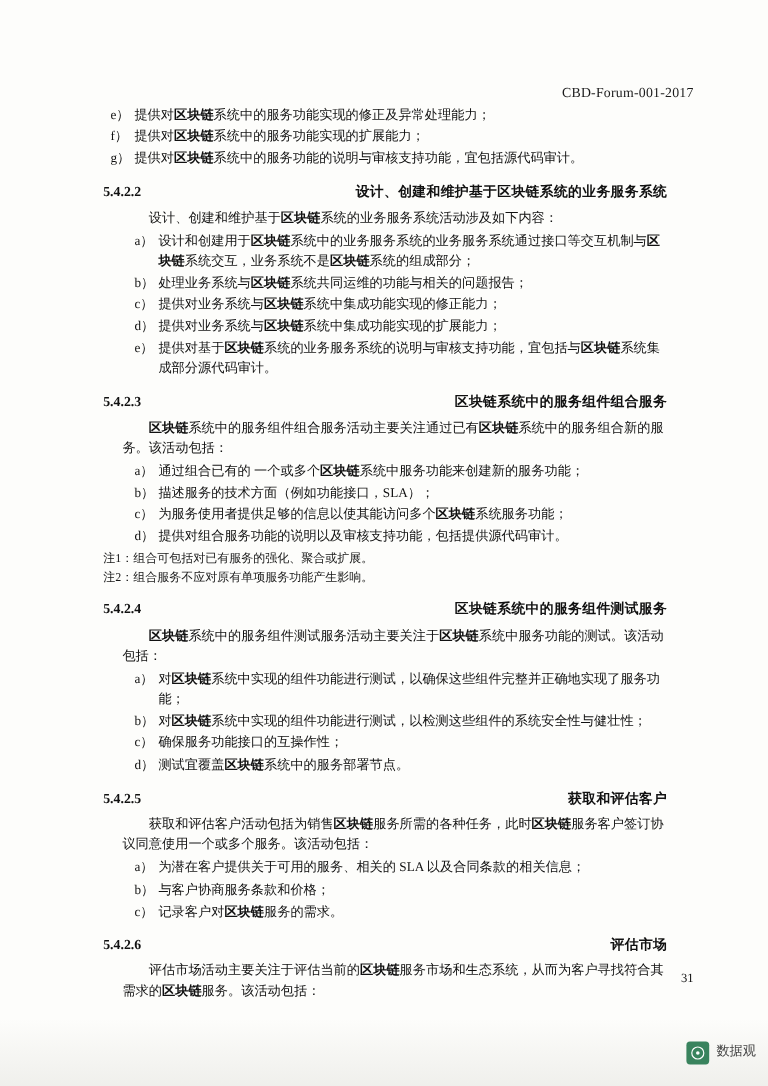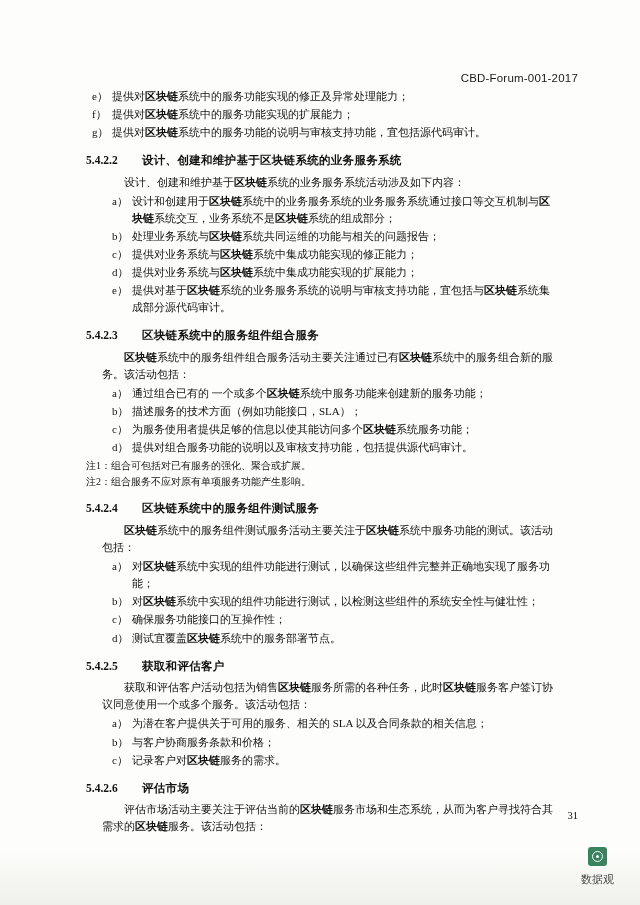--- a/index.html
+++ b/index.html
@@ -21,21 +21,21 @@
     width: 640px;
     height: 905px;
     background: #fdfdfb;
   }
   .header {
     position: absolute;
     right: 62px;
     top: 72px;
     font-size: 11.5px;
     letter-spacing: 0.2px;
-    font-family: Liberation Sans, sans-serif;
+    font-family: Liberation Serif, serif;
     color: #1a1a1a;
   }
   .content {
     position: absolute;
     left: 86px;
     top: 88px;
     width: 470px;
     font-size: 11px;
     line-height: 1.55;
   }
@@ -64,20 +64,21 @@
     font-weight: bold;
     font-size: 11.5px;
   }
   .sec .num {
     width: 56px;
     flex: 0 0 56px;
   }
   .sec .stitle {
     flex: 1 1 auto;
     letter-spacing: 0.3px;
+    text-align: right;
   }
   p.para {
     margin: 0 0 2px 16px;
     text-indent: 22px;
   }
   .note {
     font-size: 10px;
     line-height: 1.5;
     margin: 1px 0 0 0;
     color: #161616;
@@ -89,27 +90,26 @@
     margin-left: 20px;
   }
   .pagenum {
     position: absolute;
     right: 62px;
     bottom: 84px;
     font-size: 10.5px;
   }
   .watermark {
     position: absolute;
-    right: 26px;
+    right: 10px;
     bottom: 18px;
     display: flex;
-    align-items: center;
+    align-items: flex-start;
     gap: 6px;
     opacity: 0.95;
-    flex-direction: column;
   }
   .wm-logo {
     width: 19px;
     height: 19px;
     background: #2f7d56;
     border-radius: 3px;
     position: relative;
   }
   .wm-logo:before {
     content: "";

